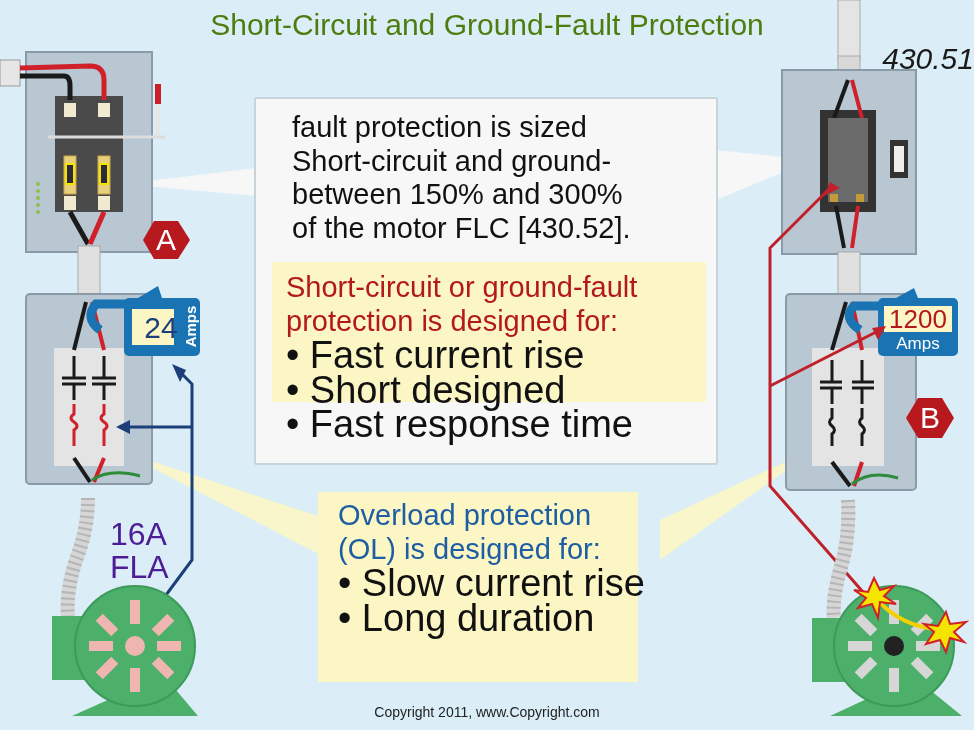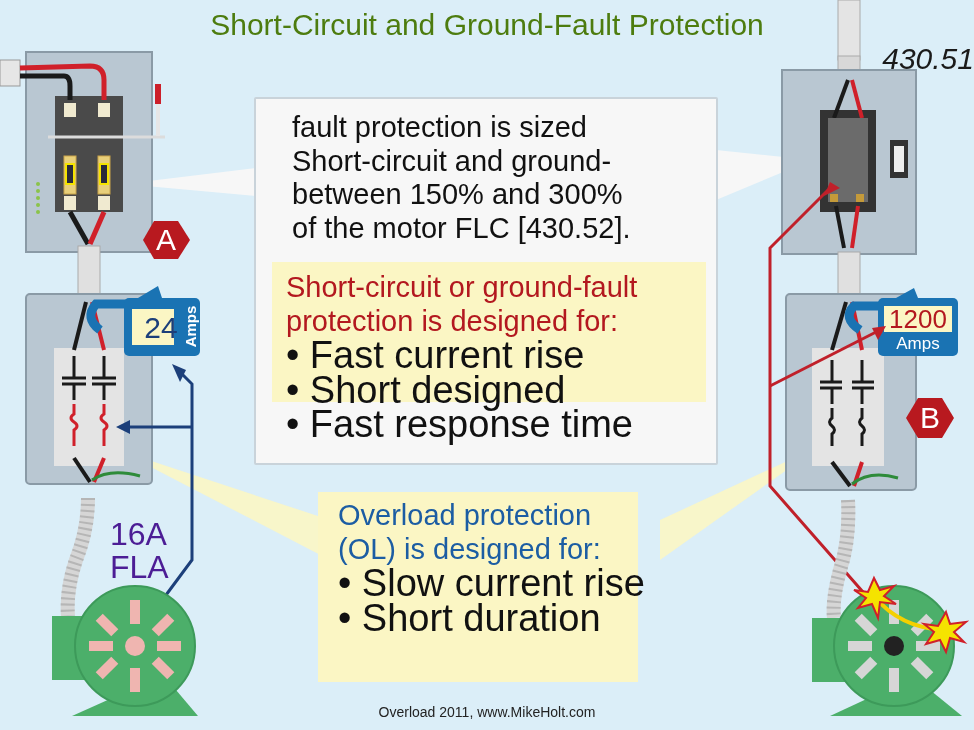--- a/index.html
+++ b/index.html
@@ -219,31 +219,31 @@
     <div class="li">• Short designed</div>
     <div class="li">• Fast response time</div>
   </div>
 </div>
 
 <div class="ybox ybox2">
   <div class="inner">
     <div class="hd blue">Overload protection</div>
     <div class="hd blue">(OL) is designed for:</div>
     <div class="li">• Slow current rise</div>
-    <div class="li">• Short duration</div>
+    <div class="li">• Long duration</div>
   </div>
 </div>
 
 <div class="meter-val" style="left:132px;top:311px;width:42px;color:#1c3f7a;padding-left:8px;">24</div>
 <div class="amps-v" style="left:166px;top:318px;width:48px;text-align:center;">Amps</div>
 
 <div class="meter-val" style="left:884px;top:304px;width:68px;color:#b3181f;font-size:26px;">1200</div>
 <div class="amps-h" style="left:878px;top:334px;width:80px;">Amps</div>
 
 <div class="hexlabel" style="left:146px;top:220px;">A</div>
 <div class="hexlabel" style="left:910px;top:398px;">B</div>
 
 <div class="fla">
   <div>16A</div>
   <div>FLA</div>
 </div>
 
-<div class="copy">Overload 2011, www.MikeHolt.com</div>
+<div class="copy">Copyright 2011, www.Copyright.com</div>
 
 </body></html>

